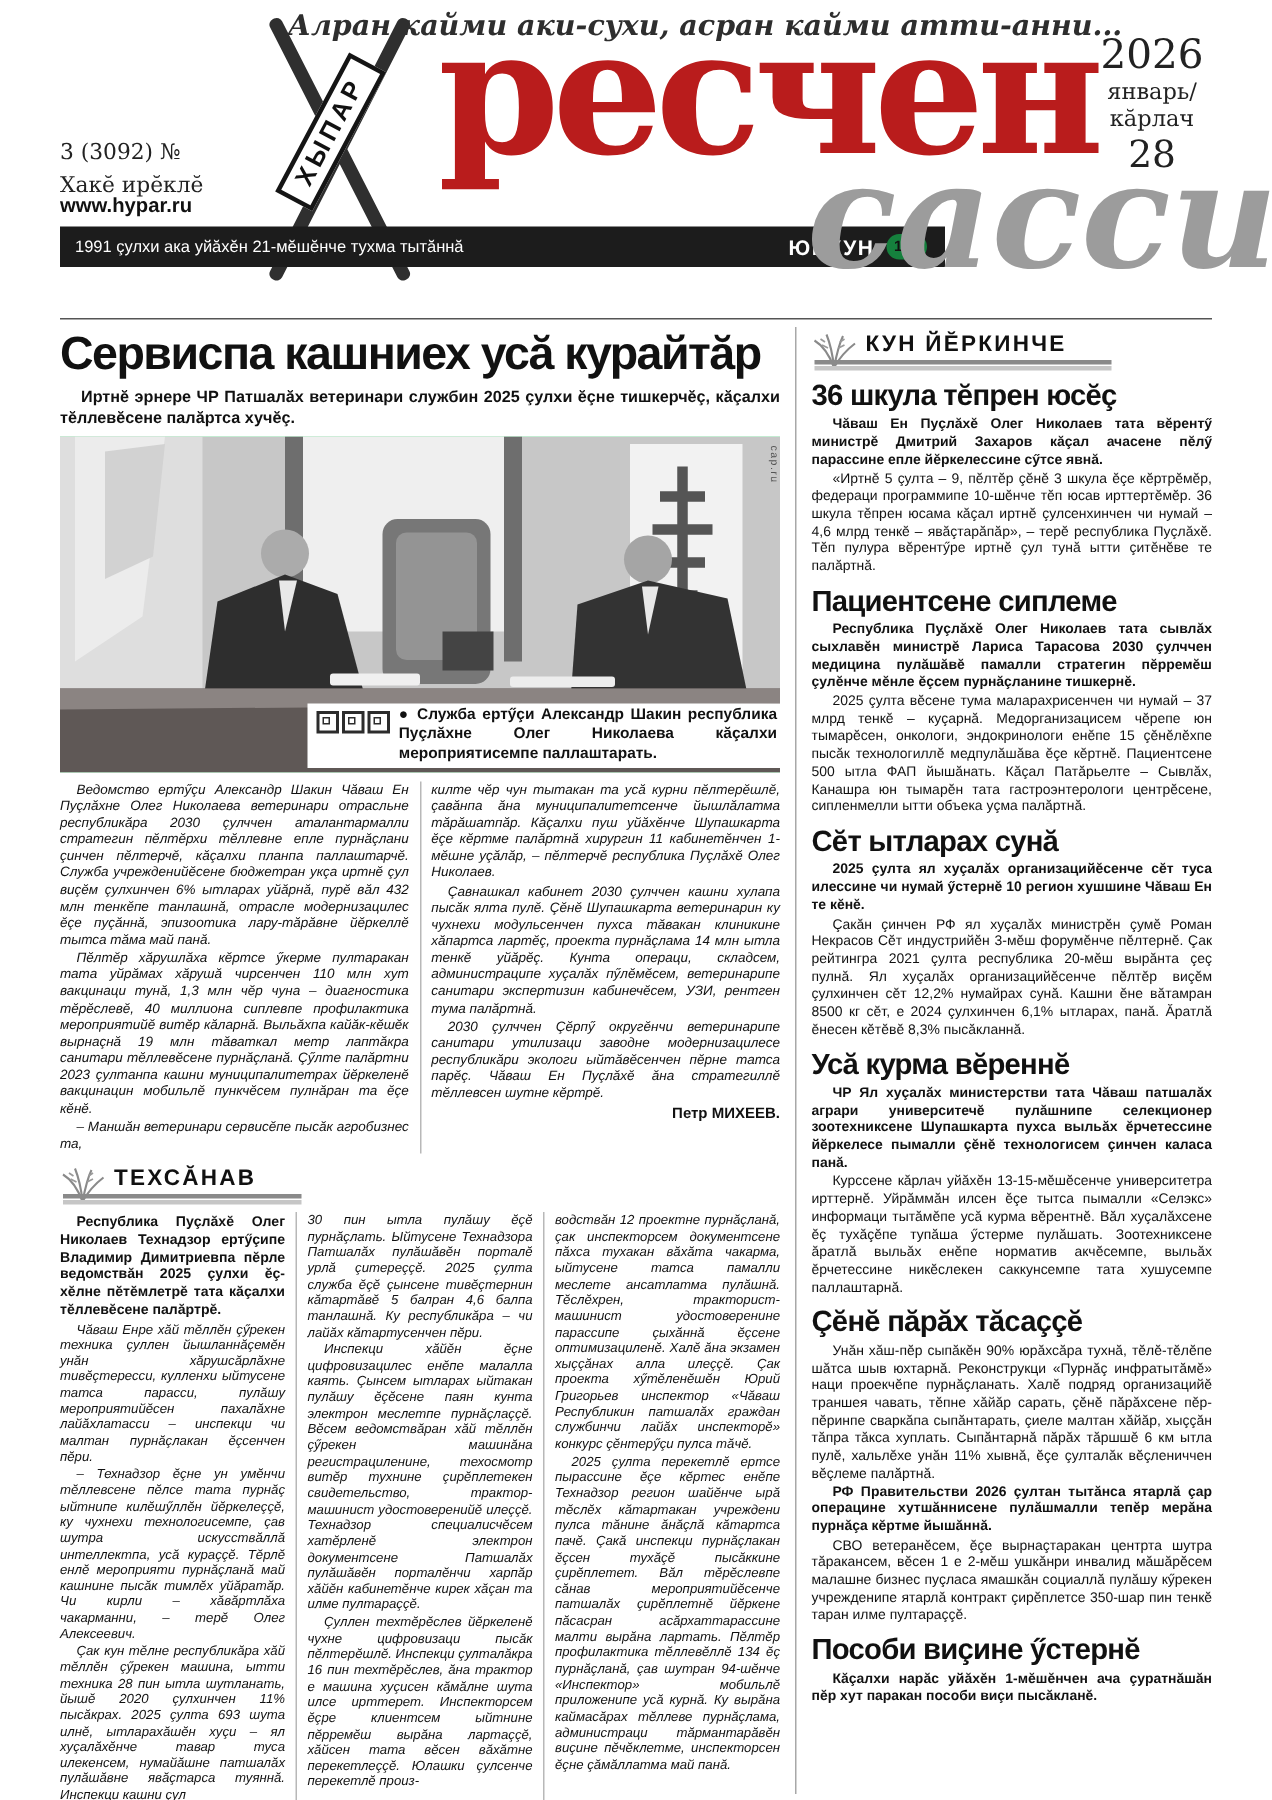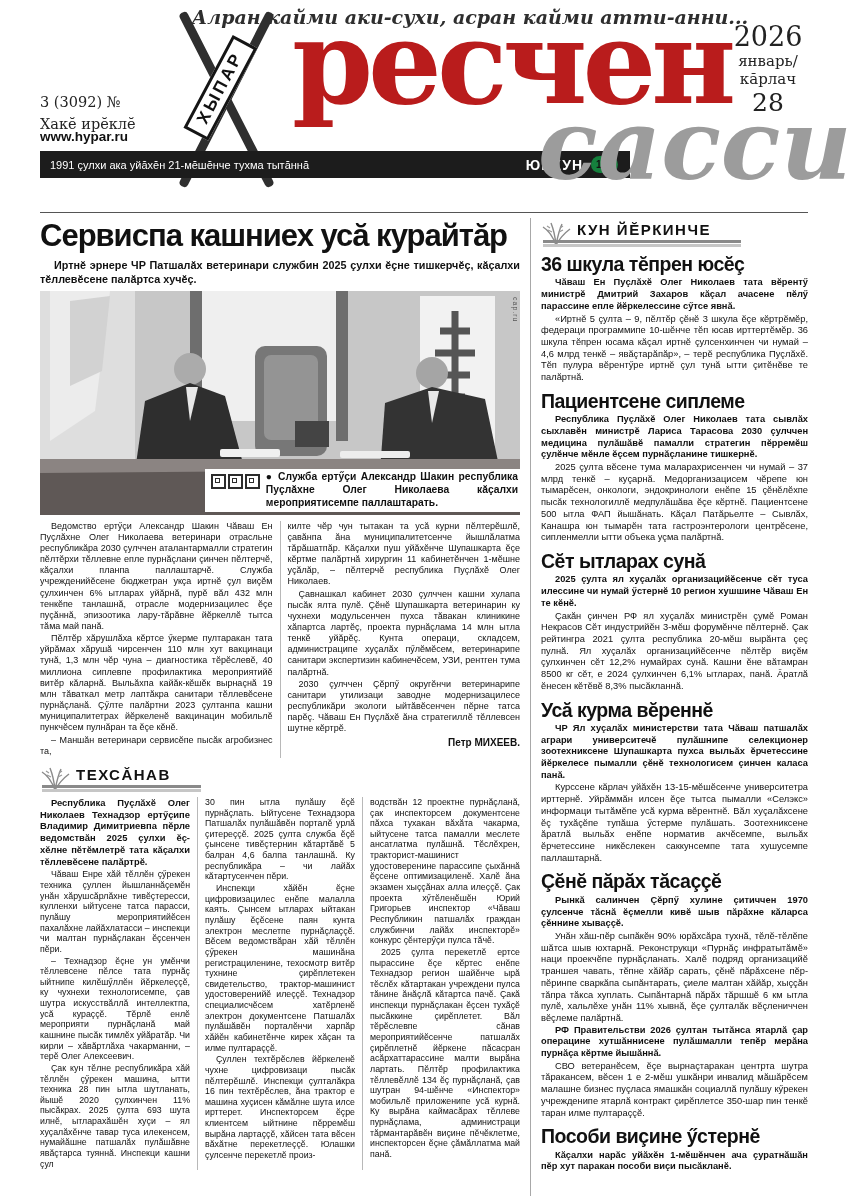--- a/index.html
+++ b/index.html
@@ -57,21 +57,21 @@
   .caption .text{font-weight:bold;font-size:10.3px;line-height:1.25;text-align:justify;}
   .gkwrap{flex:none;display:flex;gap:2px;padding-top:3px;}
   .gk{width:11px;height:11px;border:2px solid #2c2c2c;position:relative;}
   .gk::after{content:'';position:absolute;left:2px;top:2px;width:3px;height:3px;border:1.5px solid #2c2c2c;}
   
   .cols{display:flex;}
   .acol{flex:1;min-width:0;padding:0 7px;}
   .acol:first-child{padding-left:0;}
   .acol:last-child{padding-right:0;}
   .acol + .acol{border-left:1px solid #b8b8b8;}
-  p.body{font-size:9px;line-height:1.24;text-align:justify;text-indent:11px;margin:0 0 1px;}
+  p.body{font-size:9px;line-height:1.24;text-align:justify;text-indent:11px;margin:0 0 1px;font-style:italic;}
   .cols3 p.body{font-size:8.8px;line-height:1.21;}
   .lede2{font-weight:bold;font-size:9.4px;line-height:1.25;text-align:justify;text-indent:11px;margin:0 0 2px;}
   .byline{font-weight:bold;font-size:10px;text-align:right;margin-top:2px;}
   
   .r-art h3{font-size:19.5px;font-weight:bold;letter-spacing:-0.5px;margin:7px 0 3px;line-height:1.05;}
   .r-lede{font-weight:bold;font-size:9.3px;line-height:1.26;text-align:justify;text-indent:14px;margin:0 0 1px;}
   .r-body{font-size:9.3px;line-height:1.26;text-align:justify;text-indent:14px;margin:0;}
 </style>
 </head>
 <body>
@@ -229,21 +229,20 @@
       </div>
 
       <div class="r-art">
         <h3>Усă курма вĕреннĕ</h3>
         <p class="r-lede">ЧР Ял хуçалăх министерстви тата Чăваш патшалăх аграри университечĕ пулăшнипе селекционер зоотехниксене Шупашкарта пухса выльăх ĕрчетессине йĕркелесе пымалли çĕнĕ технологисем çинчен каласа панă.</p>
         <p class="r-body">Курссене кăрлач уйăхĕн 13-15-мĕшĕсенче университетра ирттернĕ. Уйрăммăн илсен ĕçе тытса пымалли «Селэкс» информаци тытăмĕпе усă курма вĕрентнĕ. Вăл хуçалăхсене ĕç тухăçĕпе тупăша ӳстерме пулăшать. Зоотехниксене ăратлă выльăх енĕпе норматив акчĕсемпе, выльăх ĕрчетессине никĕслекен саккунсемпе тата хушусемпе паллаштарнă.</p>
       </div>
 
       <div class="r-art">
         <h3>Çĕнĕ пăрăх тăсаççĕ</h3>
-        <p class="r-lede">Рынкă салинчен Çĕрпӳ хулине çитиччен 1970 çулсенче тăснă ĕçмелли кивĕ шыв пăрăхне кăларса çĕннине хываççĕ.</p>
         <p class="r-body">Унăн хăш-пĕр сыпăкĕн 90% юрăхсăра тухнă, тĕлĕ-тĕлĕпе шăтса шыв юхтарнă. Реконструкци «Пурнăç инфратытăмĕ» наци проекчĕпе пурнăçланать. Халĕ подряд организацийĕ траншея чавать, тĕпне хăйăр сарать, çĕнĕ пăрăхсене пĕр-пĕринпе сваркăпа сыпăнтарать, çиеле малтан хăйăр, хыççăн тăпра тăкса хуплать. Сыпăнтарнă пăрăх тăршшĕ 6 км ытла пулĕ, хальлĕхе унăн 11% хывнă, ĕçе çулталăк вĕçлениччен вĕçлеме палăртнă.</p>
       </div>
 
       <div class="r-art">
         <p class="r-lede">РФ Правительстви 2026 çултан тытăнса ятарлă çар операцине хутшăннисене пулăшмалли тепĕр мерăна пурнăçа кĕртме йышăннă.</p>
         <p class="r-body">СВО ветеранĕсем, ĕçе вырнаçтаракан центрта шутра тăракансем, вĕсен 1 е 2-мĕш ушкăнри инвалид мăшăрĕсем малашне бизнес пуçласа ямашкăн социаллă пулăшу кӳрекен учрежденипе ятарлă контракт çирĕплетсе 350-шар пин тенкĕ таран илме пултараççĕ.</p>
       </div>
 
       <div class="r-art">
         <h3>Пособи виçине ӳстернĕ</h3>

